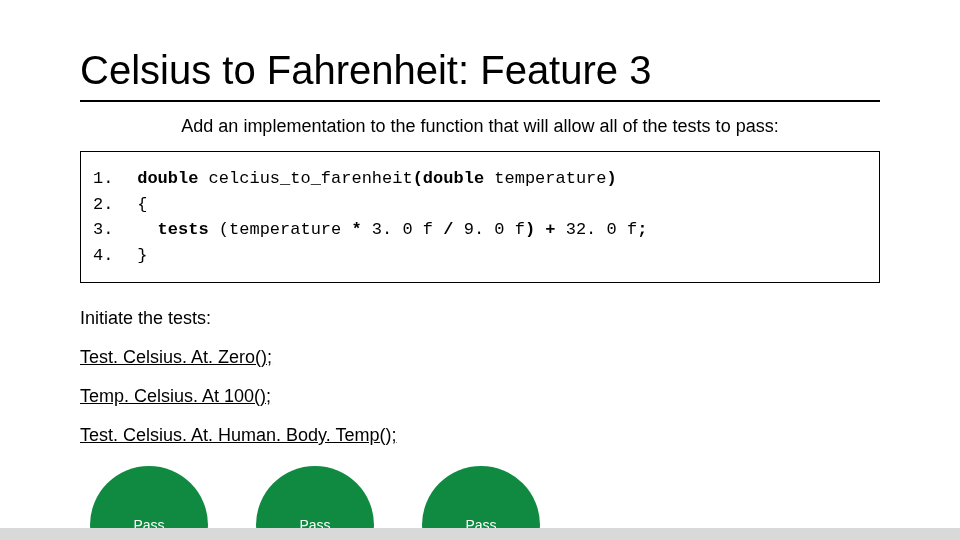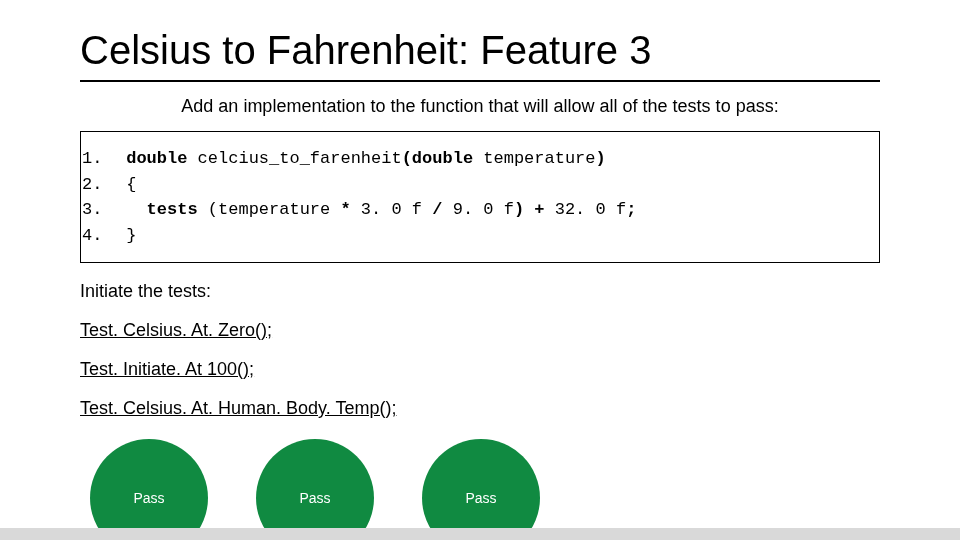--- a/index.html
+++ b/index.html
@@ -13,41 +13,42 @@
     overflow: hidden;
   }
   .slide {
     padding: 28px 80px 0 80px;
   }
   .title {
     font-size: 40px;
     font-weight: 400;
     line-height: 1.1;
     letter-spacing: 0px;
+    margin-top: 20px;
   }
   .title-rule {
     border: none;
     border-top: 2px solid #000;
     margin-top: 8px;
     margin-bottom: 14px;
     width: 100%;
   }
   .subtitle {
     font-size: 18px;
     font-weight: 400;
     margin-bottom: 14px;
     text-align: center;
   }
   .code-box {
     border: 1.5px solid #000;
-    padding: 14px 12px 14px 1px;
+    padding: 14px 12px 14px 12px;
     line-height: 1.5;
     font-family: "Courier New", Courier, monospace;
     font-size: 17px;
-    margin-bottom: 18px;
+    margin-bottom: 25px;
     width: 100%;
   }
   .code-row { white-space: pre; }
   .ln { display: inline-block; width: 34px; }
   .kw { font-weight: 700; }
 
   .lower {
     display: flex;
     flex-direction: column;
     align-items: flex-start;
@@ -107,21 +108,21 @@
       <div class="code-row"><span class="ln">1.</span><span> </span><span class="kw">double</span><span> celcius_to_farenheit</span><span class="kw">(double</span><span> temperature</span><span class="kw">)</span></div>
       <div class="code-row"><span class="ln">2.</span><span> {</span></div>
       <div class="code-row"><span class="ln">3.</span><span>   </span><span class="kw">tests</span><span> (temperature </span><span class="kw">*</span><span> 3. 0 f </span><span class="kw">/</span><span> 9. 0 f</span><span class="kw">)</span><span> </span><span class="kw">+</span><span> 32. 0 f</span><span class="kw">;</span></div>
       <div class="code-row"><span class="ln">4.</span><span> }</span></div>
     </div>
 
   <div class="lower">
     <div class="left-col">
       <p class="tests-label">Initiate the tests:</p>
       <p class="test-call">Test. Celsius. At. Zero();</p>
-      <p class="test-call">Test. Initiate. At 100();</p>
+      <p class="test-call">Temp. Celsius. At 100();</p>
       <p class="test-call">Test. Celsius. At. Human. Body. Temp();</p>
     </div>
     <div class="circles">
       <div class="circle">Pass</div>
       <div class="circle">Pass</div>
       <div class="circle">Pass</div>
     </div>
   </div>
 </div>
 

